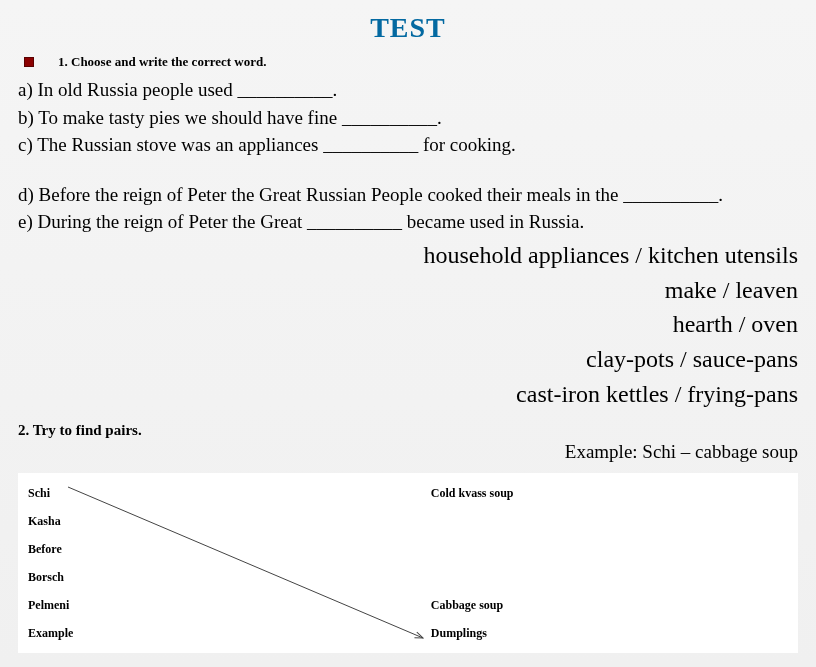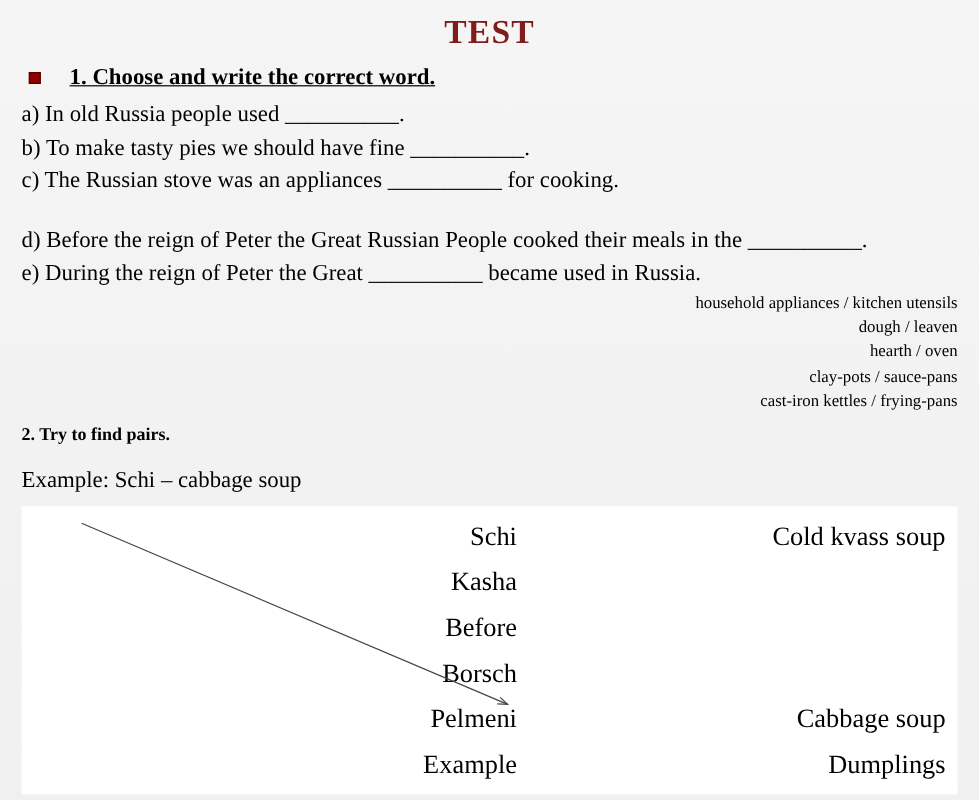--- a/index.html
+++ b/index.html
@@ -12,78 +12,77 @@
       position: relative;
       overflow: hidden;
     }
     .slide {
       padding: 12px 18px 18px 18px;
     }
     .title {
       text-align: center;
       font-size: 28px;
       font-weight: bold;
-      color: #7f1d1d;
+      color: #0369a1;
       letter-spacing: 1px;
       margin-bottom: 10px;
     }
     .q1-head-row {
       display: flex;
       align-items: center;
       margin-bottom: 6px;
     }
     .bullet-sq {
       width: 10px;
       height: 10px;
       background: #8b0000;
       border: 1px solid #5a0000;
       margin-right: 24px;
       margin-left: 6px;
       flex-shrink: 0;
     }
     .q1-head {
-      font-size: 19px;
+      font-size: 13px;
       font-weight: bold;
-      text-decoration: underline;
     }
     .fill-line {
       font-size: 19px;
       line-height: 1.45;
       font-family: Liberation Serif, serif;
     }
     .gap-extra { margin-top: 22px; }
     .options-block {
       text-align: right;
-      font-size: 14px;
+      font-size: 24px;
       line-height: 1.45;
       margin-top: 2px;
     }
     .q2-head {
       font-size: 15px;
       font-weight: bold;
       margin-top: 10px;
     }
     .q2-example {
       font-size: 19px;
-      margin-top: 18px;
+      margin-top: 2px;
       margin-bottom: 10px;
+      text-align: right;
     }
     .pairs-table {
       width: 100%;
       background: #ffffff;
       padding: 6px 10px 6px 10px;
       position: relative;
     }
     .pair-row {
       display: flex;
-      font-size: 22px;
-      font-weight: normal;
+      font-size: 12px;
+      font-weight: bold;
       line-height: 1.0;
       padding: 8px 0;
-      text-align: right;
     }
     .pair-left {
       width: 53%;
     }
     .pair-right {
       width: 47%;
     }
     .arrow-svg {
       position: absolute;
       top: 0;
@@ -104,21 +103,21 @@
   </div>
 
   <div class="fill-line">a) In old Russia people used __________.</div>
   <div class="fill-line">b) To make tasty pies we should have fine __________.</div>
   <div class="fill-line">c) The Russian stove was an appliances  __________ for cooking.</div>
   <div class="fill-line gap-extra">d) Before the reign of Peter the Great Russian People cooked their meals in the __________.</div>
   <div class="fill-line">e) During the reign of Peter the Great __________ became used in Russia.</div>
 
   <div class="options-block">
     <div>household appliances / kitchen utensils</div>
-    <div>dough / leaven</div>
+    <div>make / leaven</div>
     <div>hearth / oven</div>
     <div>clay-pots / sauce-pans</div>
     <div>cast-iron kettles / frying-pans</div>
   </div>
 
   <div class="q2-head">2. Try to find pairs.</div>
   <div class="q2-example">Example: Schi – cabbage soup</div>
 
   <div class="pairs-table">
     <div class="pair-row">

